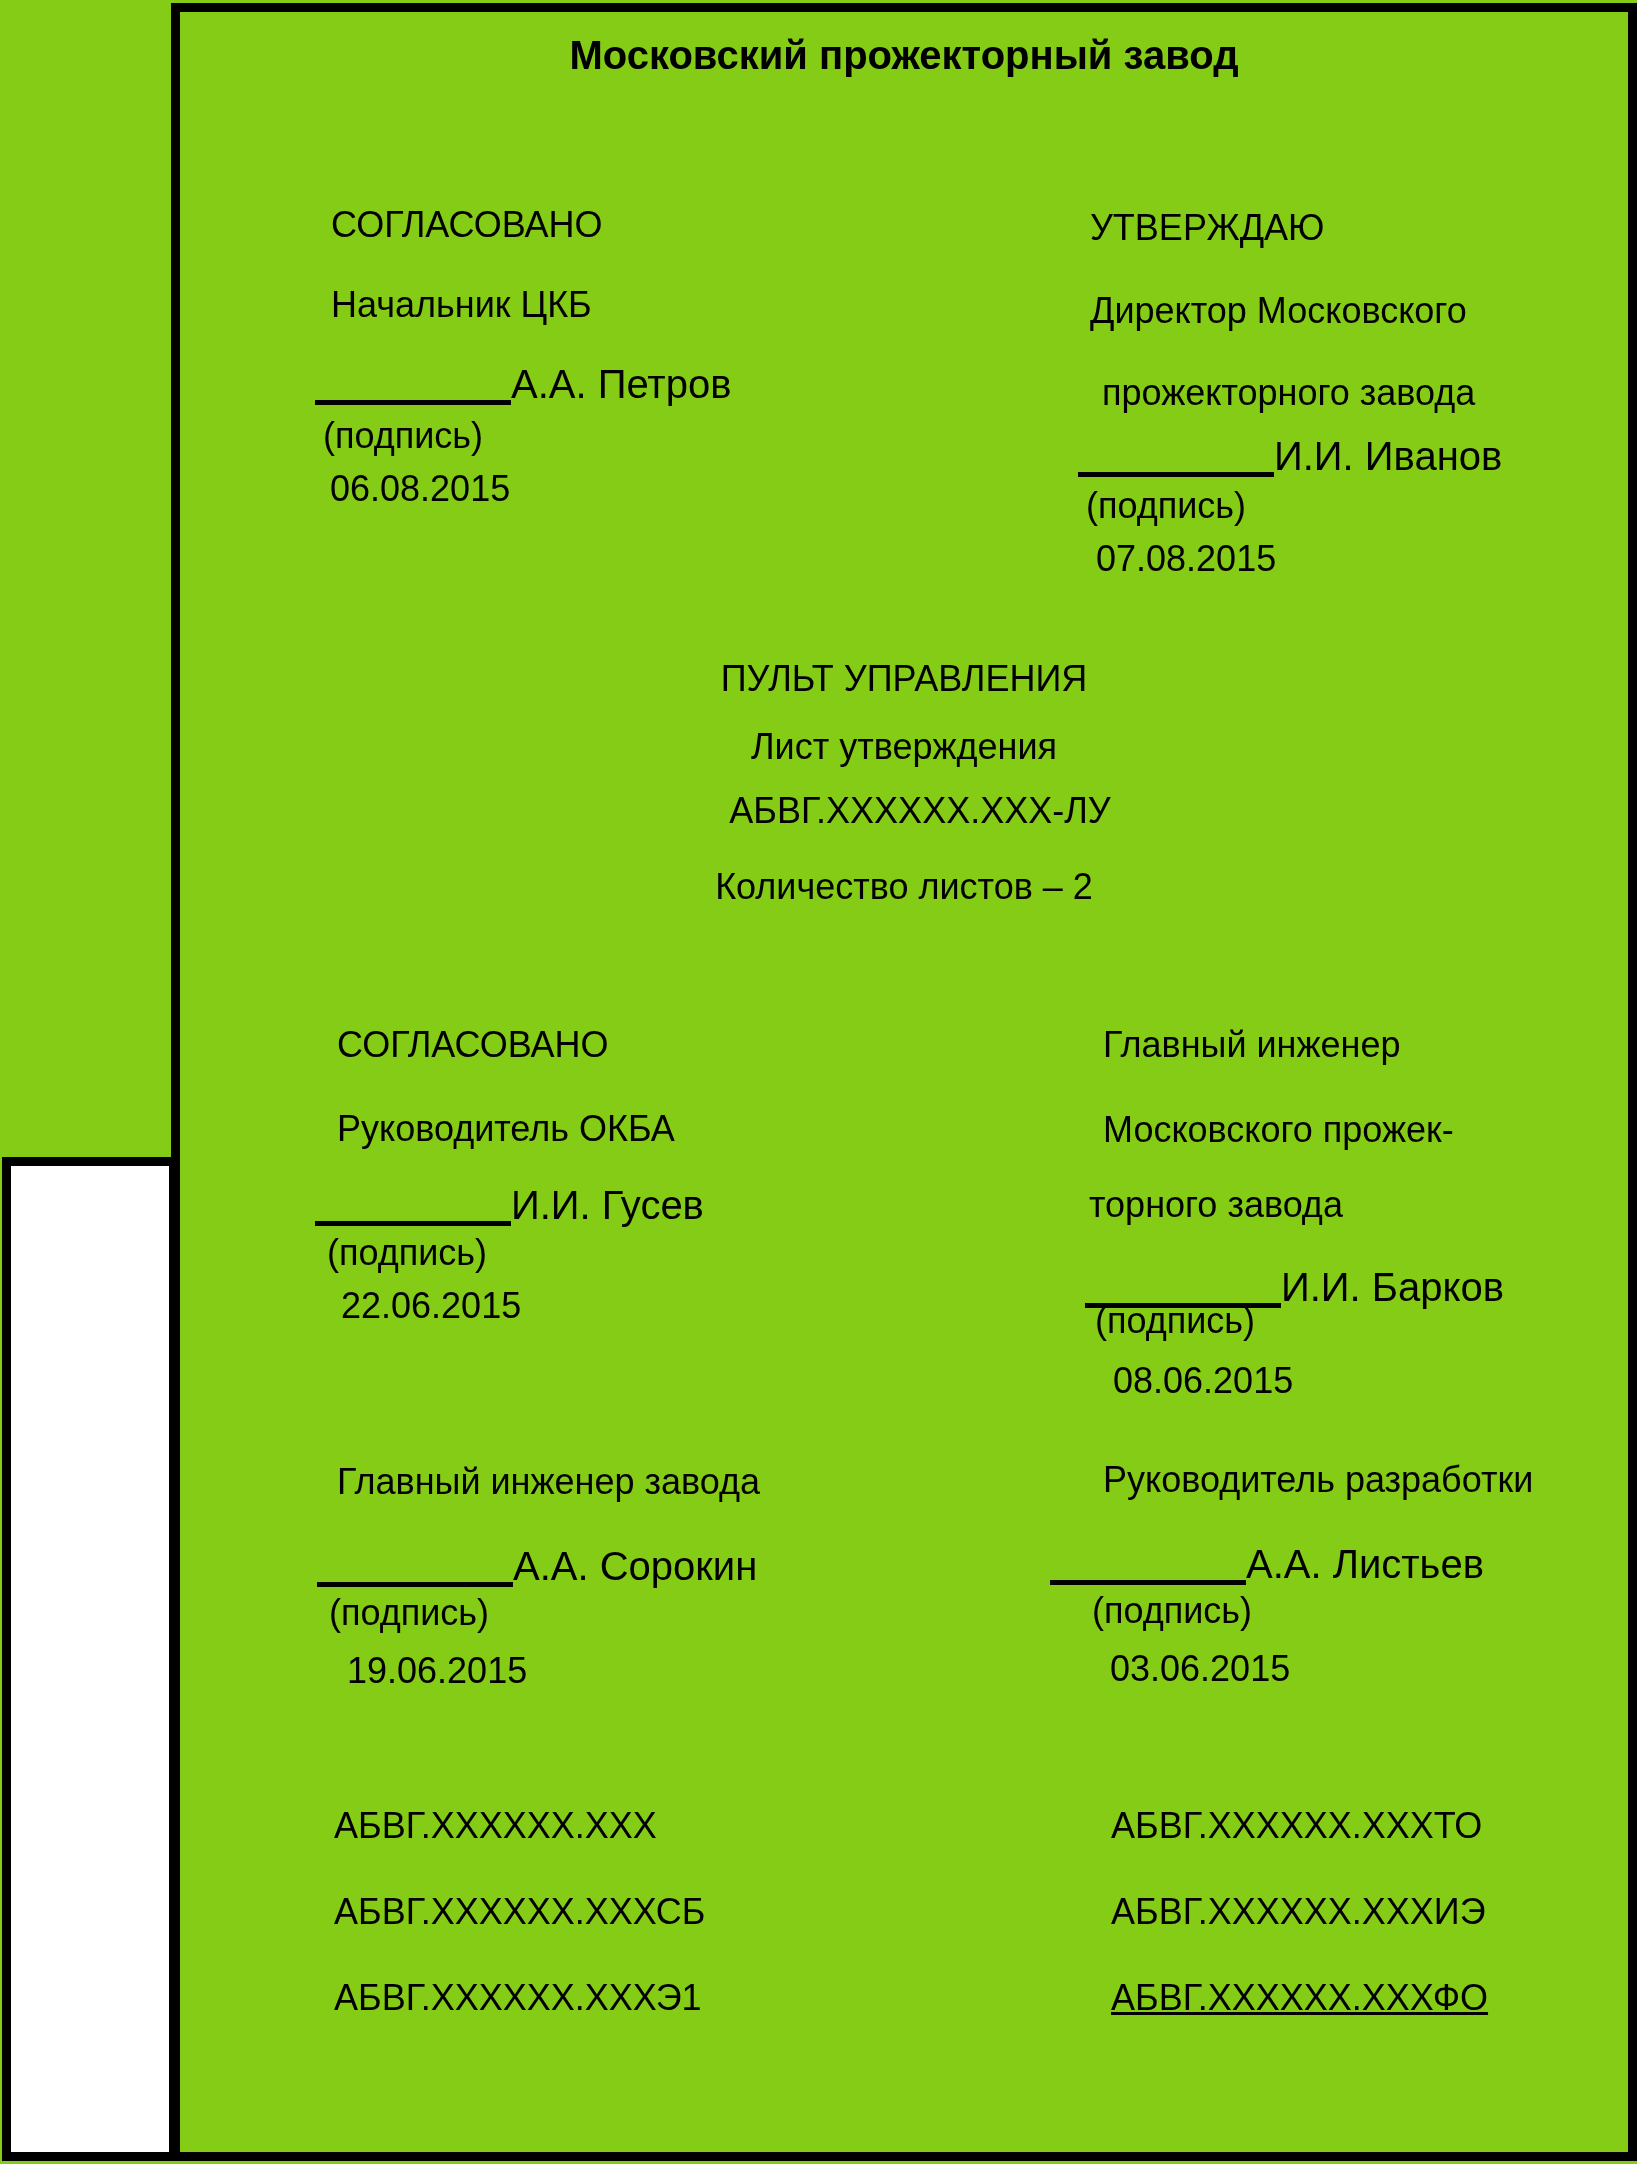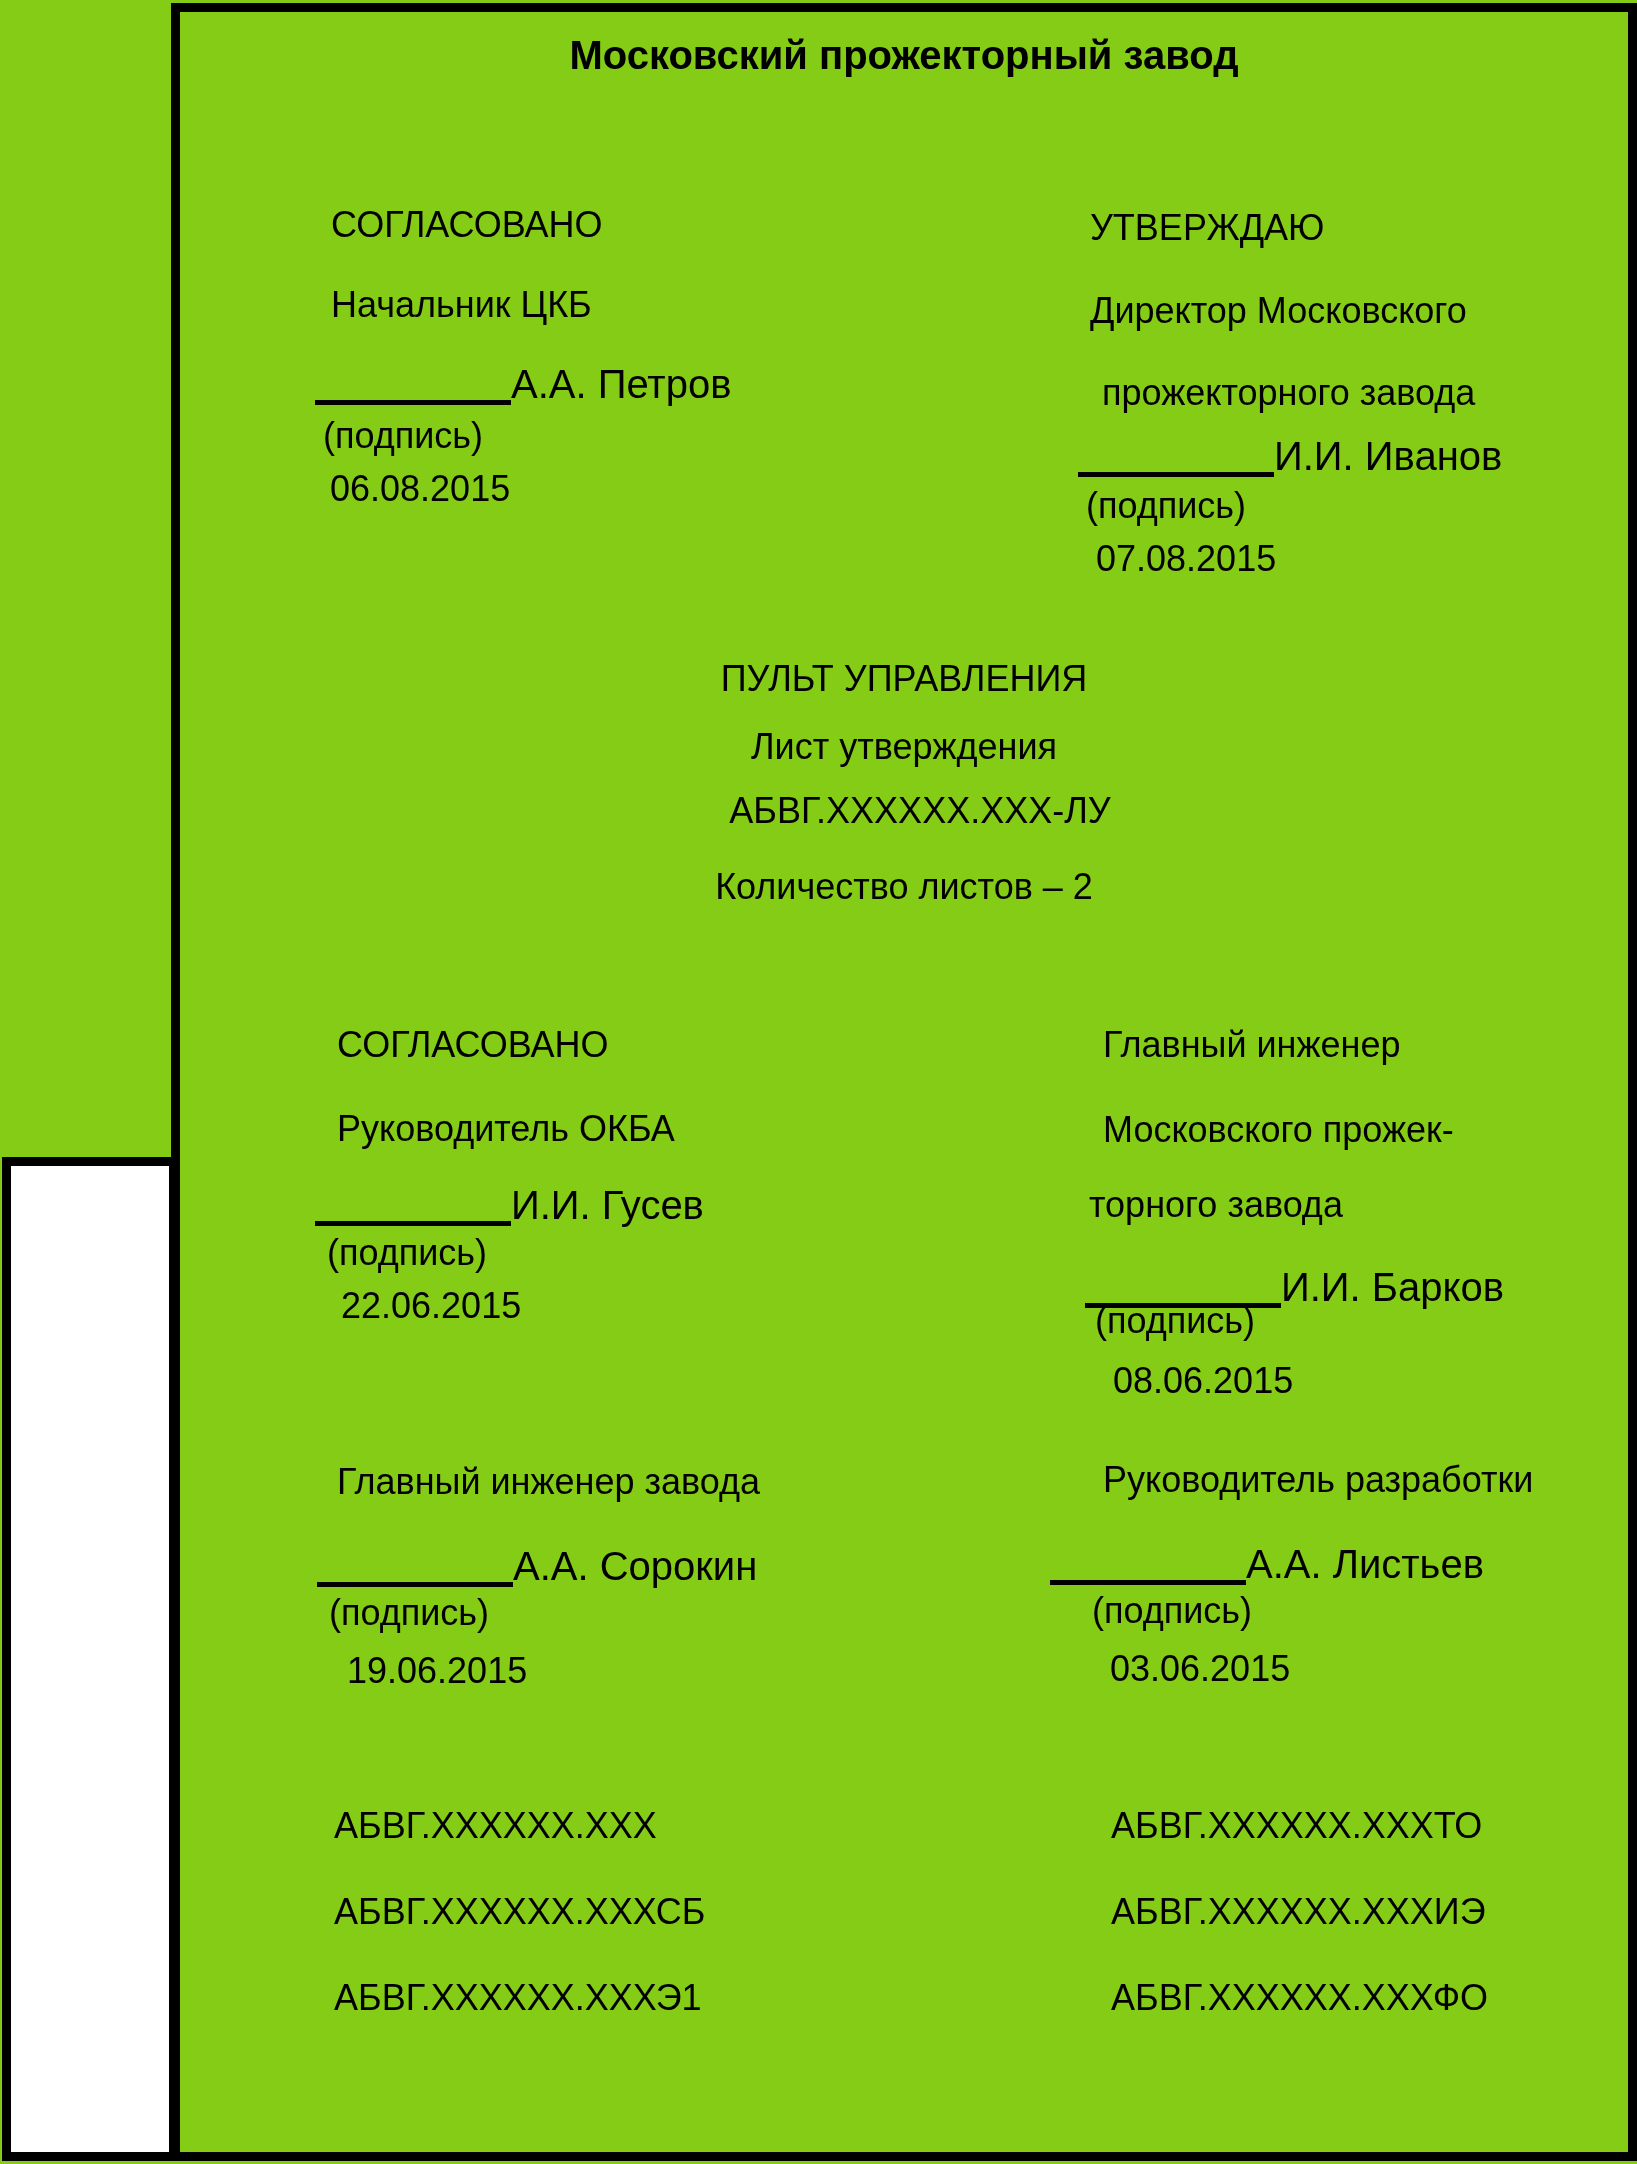--- a/index.html
+++ b/index.html
@@ -124,15 +124,15 @@
   </div>
   <div class="t" style="left:1092px;top:1590px;">(подпись)</div>
   <div class="t" style="left:1110px;top:1648px;">03.06.2015</div>
 
   <div class="t" style="left:334px;top:1805px;">АБВГ.ХХХХХХ.ХХХ</div>
   <div class="t" style="left:334px;top:1891px;">АБВГ.ХХХХХХ.ХХХСБ</div>
   <div class="t" style="left:334px;top:1977px;">АБВГ.ХХХХХХ.ХХХЭ1</div>
 
   <div class="t" style="left:1111px;top:1805px;">АБВГ.ХХХХХХ.ХХХТО</div>
   <div class="t" style="left:1111px;top:1891px;">АБВГ.ХХХХХХ.ХХХИЭ</div>
-  <div class="t" style="left:1111px;top:1977px;">АБВГ.ХХХХХХ.ХХХФО</div>
+  <div class="t" style="left:1111px;top:1977px;text-decoration:underline;">АБВГ.ХХХХХХ.ХХХФО</div>
 
 </div>
 
 </body></html>

